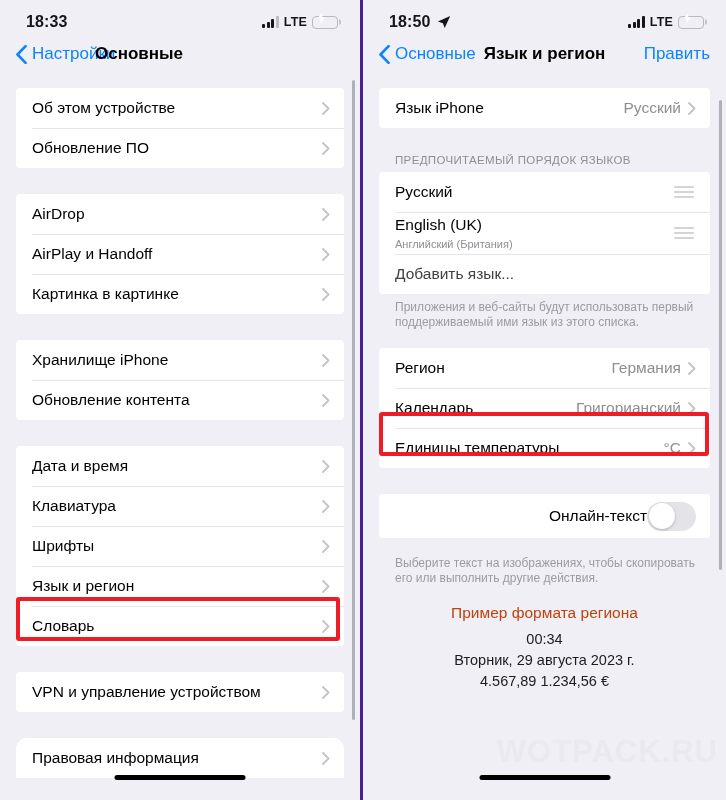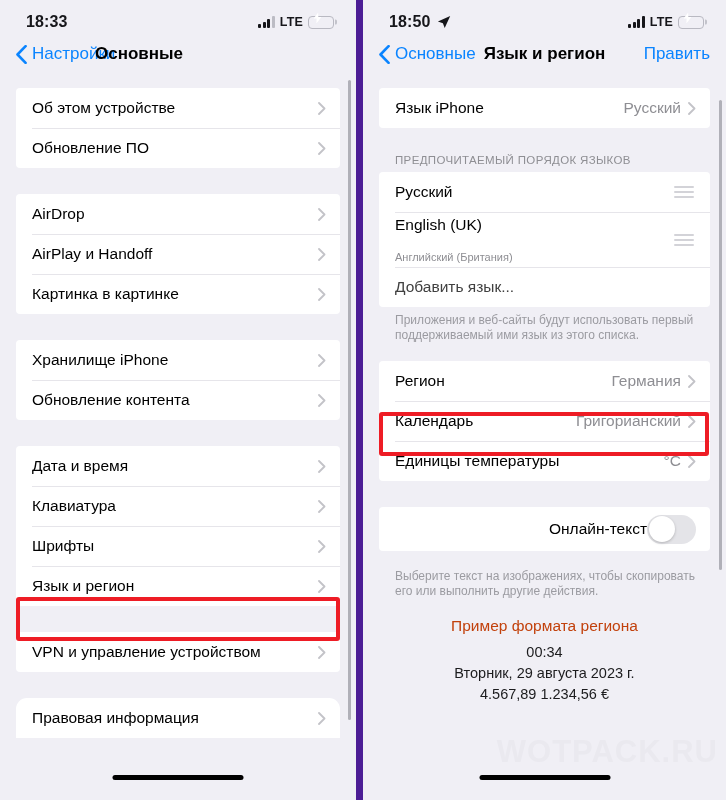--- a/index.html
+++ b/index.html
@@ -23,21 +23,21 @@
   }
 
   
   .panel {
     position: relative;
     width: 363px;
     height: 800px;
     background: #f0eff5;
     overflow: hidden;
   }
-  .panel-left  { border-right: 7px solid #4c1d95; }
+  .panel-left  { border-right: 3px solid #4c1d95; }
 
   
   .edge-top {
     position: absolute; top: 0; left: 0; right: 0; height: 3px;
     background: #ffffff;
   }
 
   
   .status-bar {
     position: relative;
@@ -188,21 +188,21 @@
   }
   .row-label {
     font-size: 15.5px;
     color: #000;
     flex: 1;
     white-space: nowrap;
   }
   .row-sub {
     font-size: 11px;
     color: #8e8e93;
-    margin-top: 17px;
+    margin-top: 4px;
     white-space: nowrap;
   }
   .row-text-block { flex: 1; padding: 4px 0; }
   .row-value {
     font-size: 15.5px;
     color: #8e8e93;
     margin-right: 7px;
     white-space: nowrap;
   }
   .chev {
@@ -447,20 +447,26 @@
           <svg class="chev" width="8" height="13" viewBox="0 0 8 13">
               <path d="M1 1l5.5 5.5L1 12" fill="none" stroke="#c3c3c8" stroke-width="1.8" stroke-linecap="round" stroke-linejoin="round"></path>
             </svg>
         </div>
         <div class="row">
           <span class="row-label">Язык и регион</span>
           <svg class="chev" width="8" height="13" viewBox="0 0 8 13">
               <path d="M1 1l5.5 5.5L1 12" fill="none" stroke="#c3c3c8" stroke-width="1.8" stroke-linecap="round" stroke-linejoin="round"></path>
             </svg>
         </div>
+        <div class="row">
+          <span class="row-label">Словарь</span>
+          <svg class="chev" width="8" height="13" viewBox="0 0 8 13">
+              <path d="M1 1l5.5 5.5L1 12" fill="none" stroke="#c3c3c8" stroke-width="1.8" stroke-linecap="round" stroke-linejoin="round"></path>
+            </svg>
+        </div>
       </div>
 
       <div class="group">
         <div class="row">
           <span class="row-label">VPN и управление устройством</span>
           <svg class="chev" width="8" height="13" viewBox="0 0 8 13">
               <path d="M1 1l5.5 5.5L1 12" fill="none" stroke="#c3c3c8" stroke-width="1.8" stroke-linecap="round" stroke-linejoin="round"></path>
             </svg>
         </div>
       </div>

